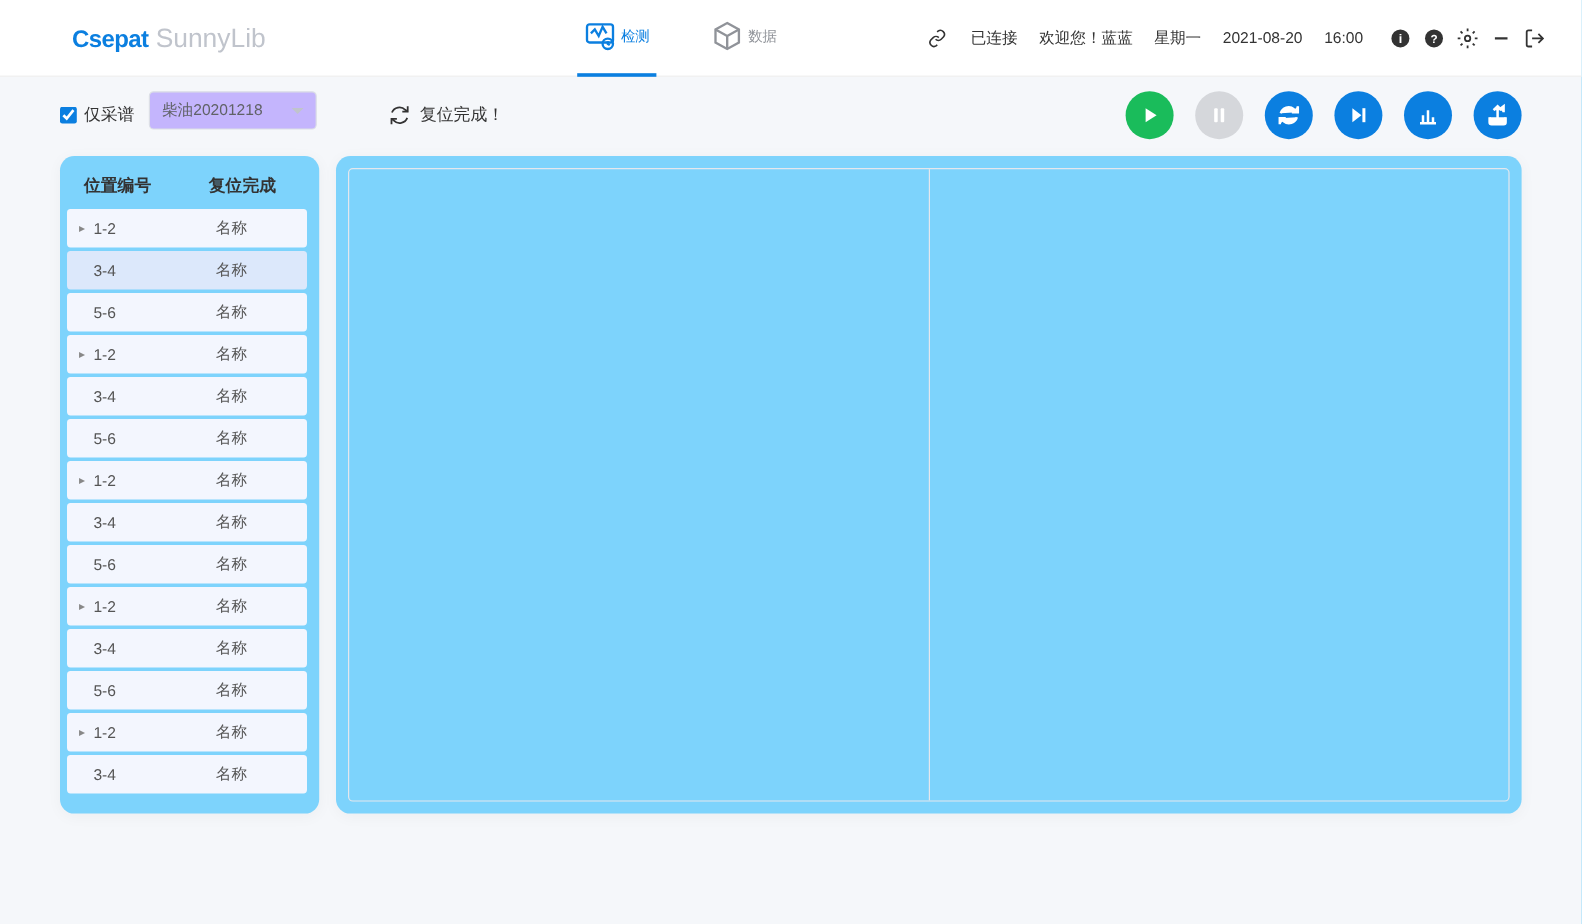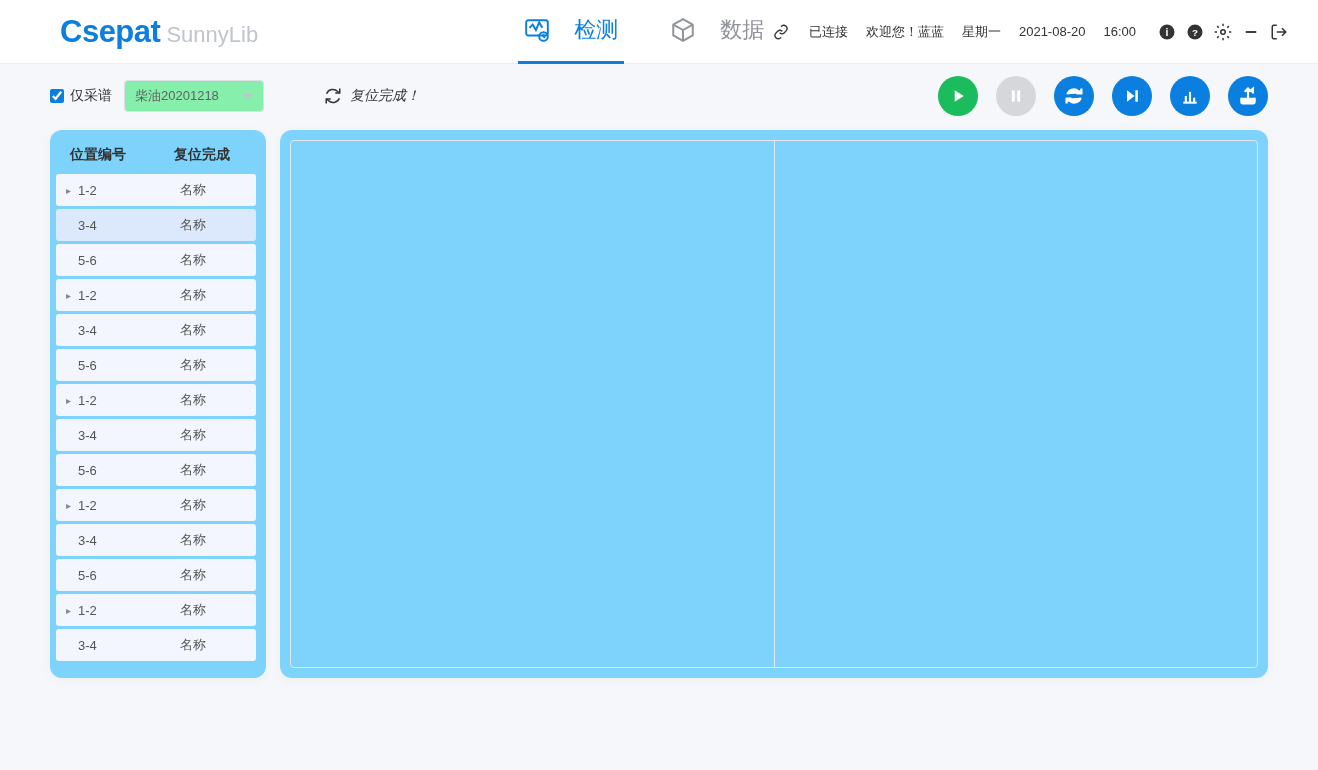--- a/index.html
+++ b/index.html
@@ -15,57 +15,57 @@
 .header {
   background: #fff;
   height: 64px;
   display: flex;
   align-items: center;
   padding: 0 30px 0 60px;
   border-bottom: 1px solid #eee;
   position: relative;
 }
 .logo { display: flex; align-items: baseline; gap: 6px; }
-.logo-main { font-size: 31px; font-weight: 600; color: #0b7fe0; letter-spacing: -0.5px; }
+.logo-main { font-size: 20px; font-weight: 600; color: #0b7fe0; letter-spacing: -0.5px; }
 .logo-sub { font-size: 22px; font-weight: 400; color: #c0c4cc; }
 .nav-tabs { display: flex; gap: 40px; margin-left: 260px; }
 .nav-tab {
-  display: flex; align-items: center; gap: 24px;
+  display: flex; align-items: center; gap: 4px;
   height: 64px; padding: 0 6px;
-  font-size: 22px; color: #909399; cursor: pointer;
+  font-size: 12px; color: #909399; cursor: pointer;
   border-bottom: 3px solid transparent;
 }
 .nav-tab.active { color: #0b7fe0; border-bottom-color: #0b7fe0; }
 .nav-tab svg { width: 26px; height: 26px; }
 .header-right { margin-left: auto; display: flex; align-items: center; gap: 18px; }
 .conn { display: flex; align-items: center; gap: 20px; font-size: 13px; }
 .welcome, .weekday, .datetime { font-size: 13px; }
 .hicons { display: flex; align-items: center; gap: 10px; margin-left: 4px; }
 .hicon { width: 18px; height: 18px; display: flex; align-items: center; justify-content: center; cursor: pointer; color: #333; }
 .hicon svg { width: 18px; height: 18px; }
 
 .toolbar {
-  display: flex; align-items: center;
+  display: flex; 
   padding: 12px 50px 12px 50px;
   gap: 12px;
 }
 .chk { display: flex; align-items: center; gap: 6px; }
 .chk input { width: 14px; height: 14px; accent-color: #0b7fe0; }
 .chk-label { font-size: 14px; }
 .select {
   height: 32px; width: 140px;
-  background: #86efac; border: 1px solid #dcdfe6; border-radius: 4px;
+  background: #c4b5fd; border: 1px solid #dcdfe6; border-radius: 4px;
   padding: 0 28px 0 10px; font-size: 13px; color: #606266;
   display: flex; align-items: center; position: relative; cursor: pointer;
 }
 .select::after {
   content: ""; position: absolute; right: 10px; top: 13px;
   border: 5px solid transparent; border-top-color: #c0c4cc;
 }
-.status { display: flex; align-items: center; gap: 8px; margin-left: 48px; font-size: 14px; font-style: italic; }
+.status { display: flex; align-items: center; gap: 8px; margin-left: 48px; font-size: 14px; }
 .status svg { width: 18px; height: 18px; }
 .action-btns { margin-left: auto; display: flex; gap: 18px; }
 .rbtn {
   width: 40px; height: 40px; border-radius: 50%;
   display: flex; align-items: center; justify-content: center;
   cursor: pointer; color: #fff;
 }
 .rbtn svg { width: 20px; height: 20px; fill: currentColor; }
 .rbtn.green { background: #1abc5b; }
 .rbtn.gray { background: #d5d7db; }

